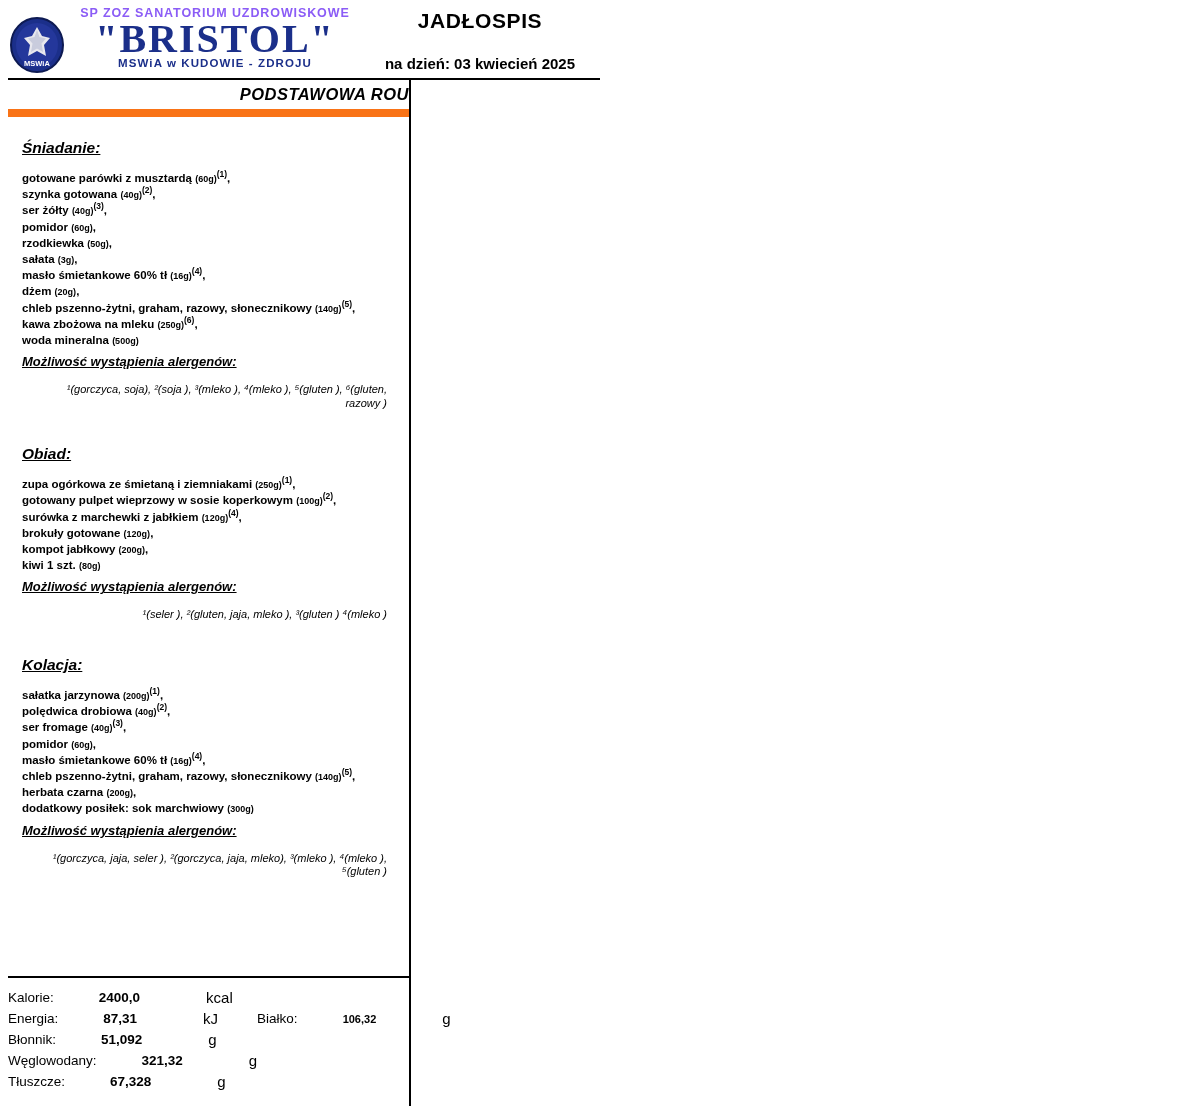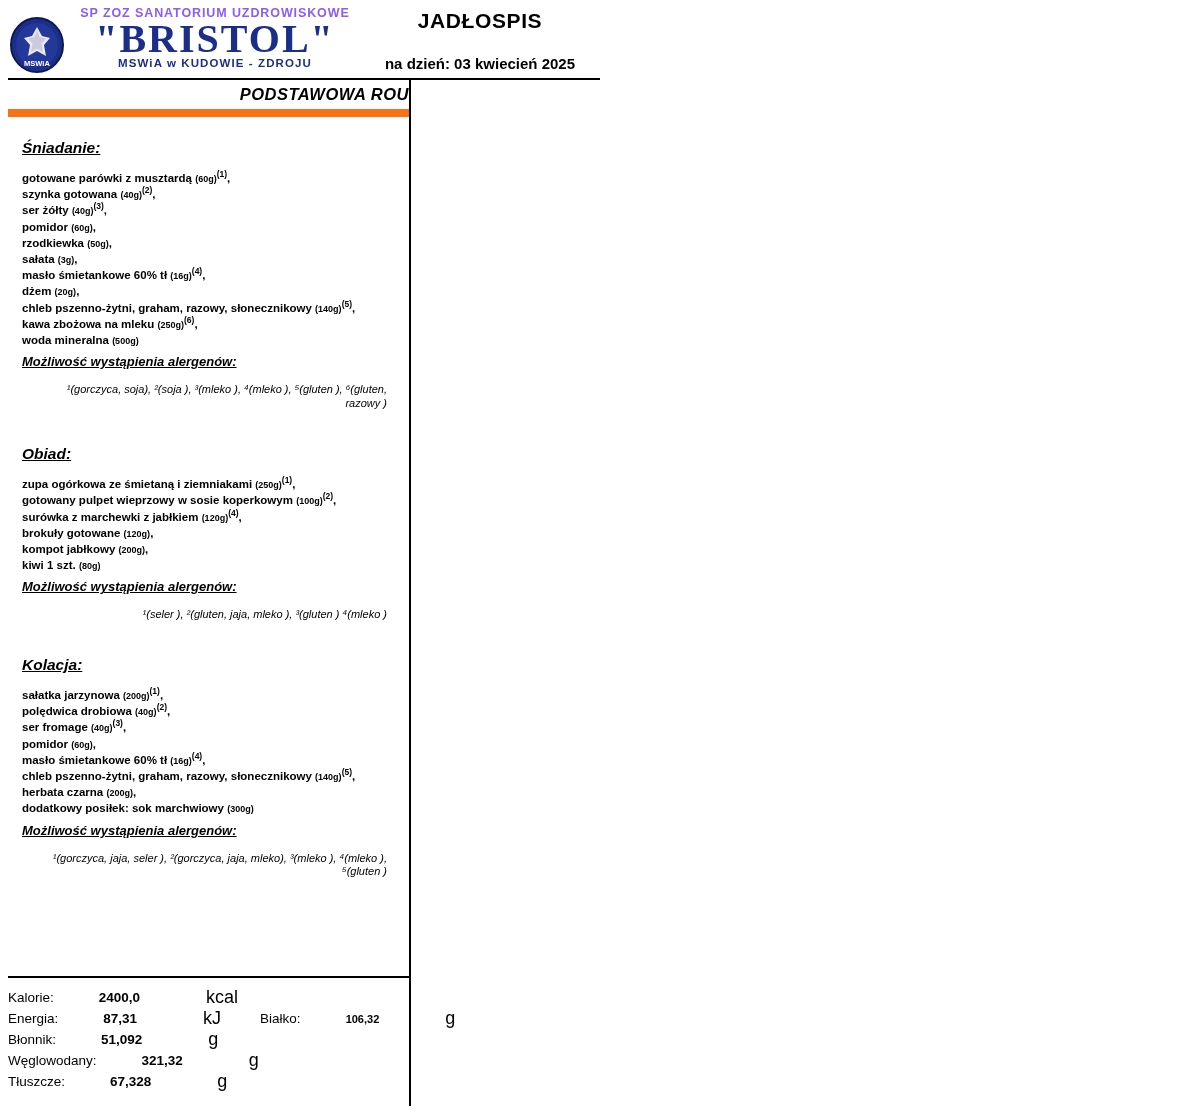--- a/index.html
+++ b/index.html
@@ -214,21 +214,21 @@
     padding-right: 6px;
   }
   .nut-value {
     width: 66px;
     text-align: right;
     font-size: 13.5px;
     font-weight: bold;
     padding-right: 4px;
   }
   .nut-unit {
-    font-size: 18px;
+    font-size: 15px;
     width: 52px;
     padding-left: 23px;
   }
   .nut-label2 {
     width: 72px;
     text-align: right;
     font-size: 13.5px;
     padding-right: 6px;
   }
   .nut-value2 {

